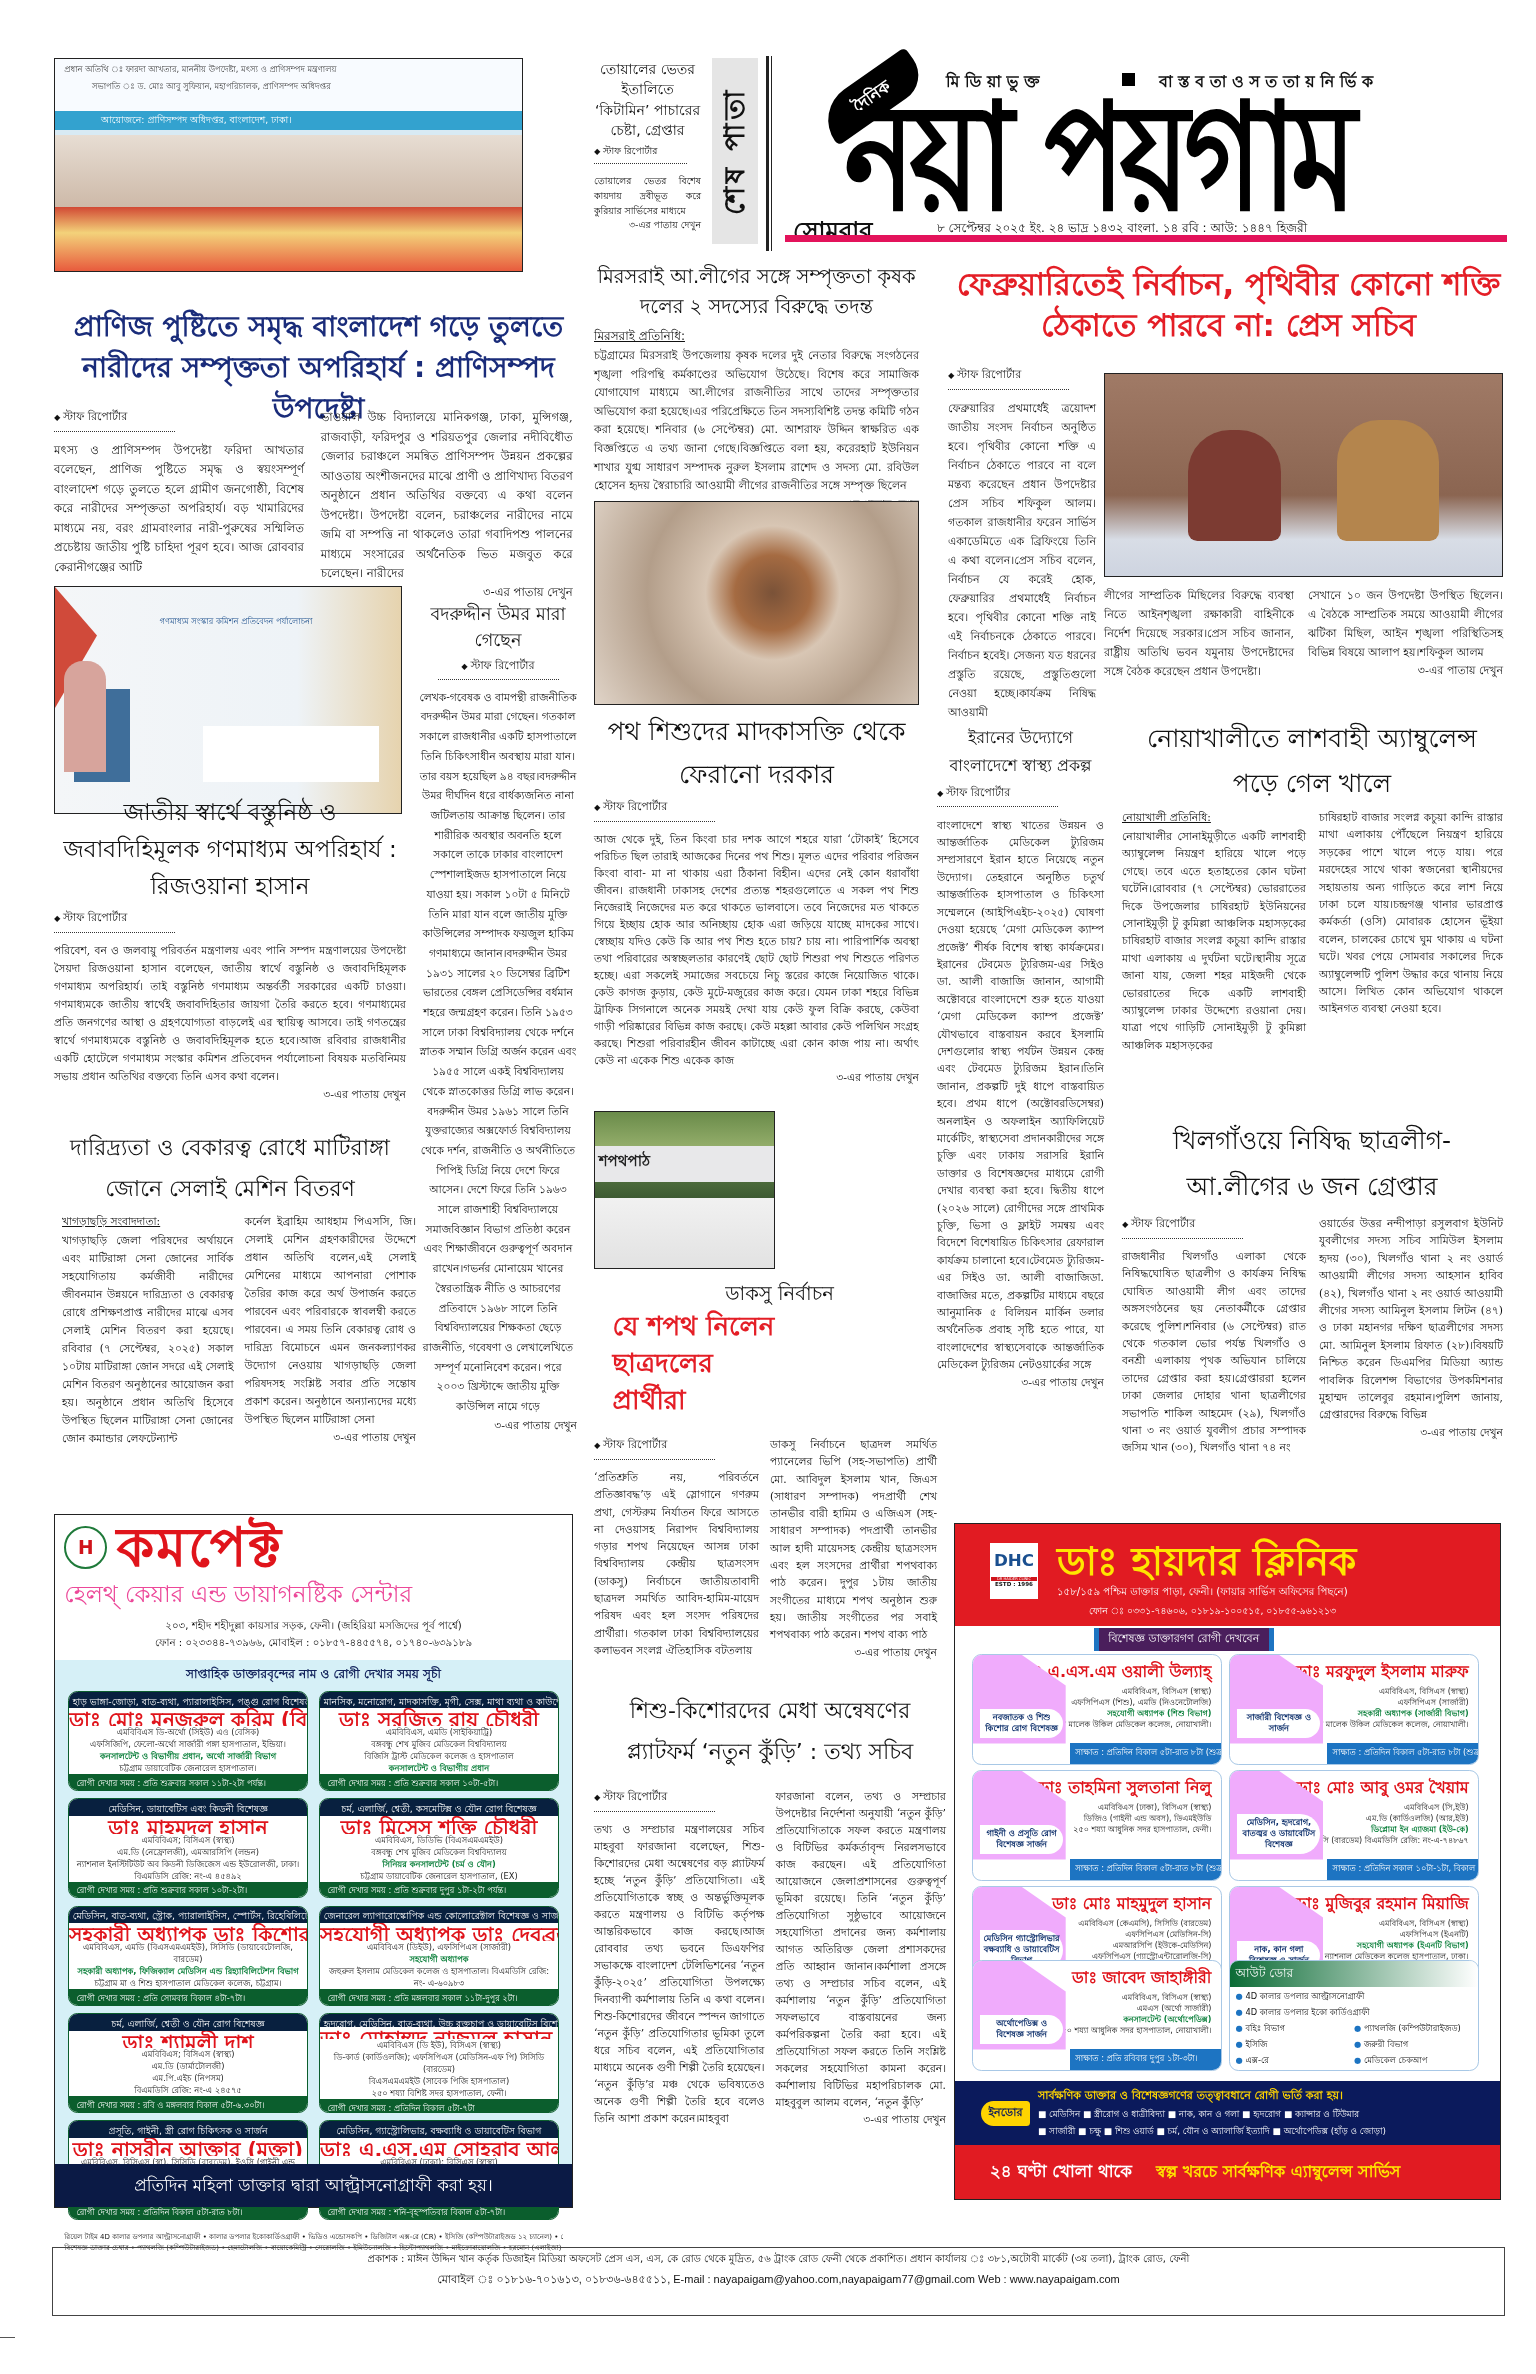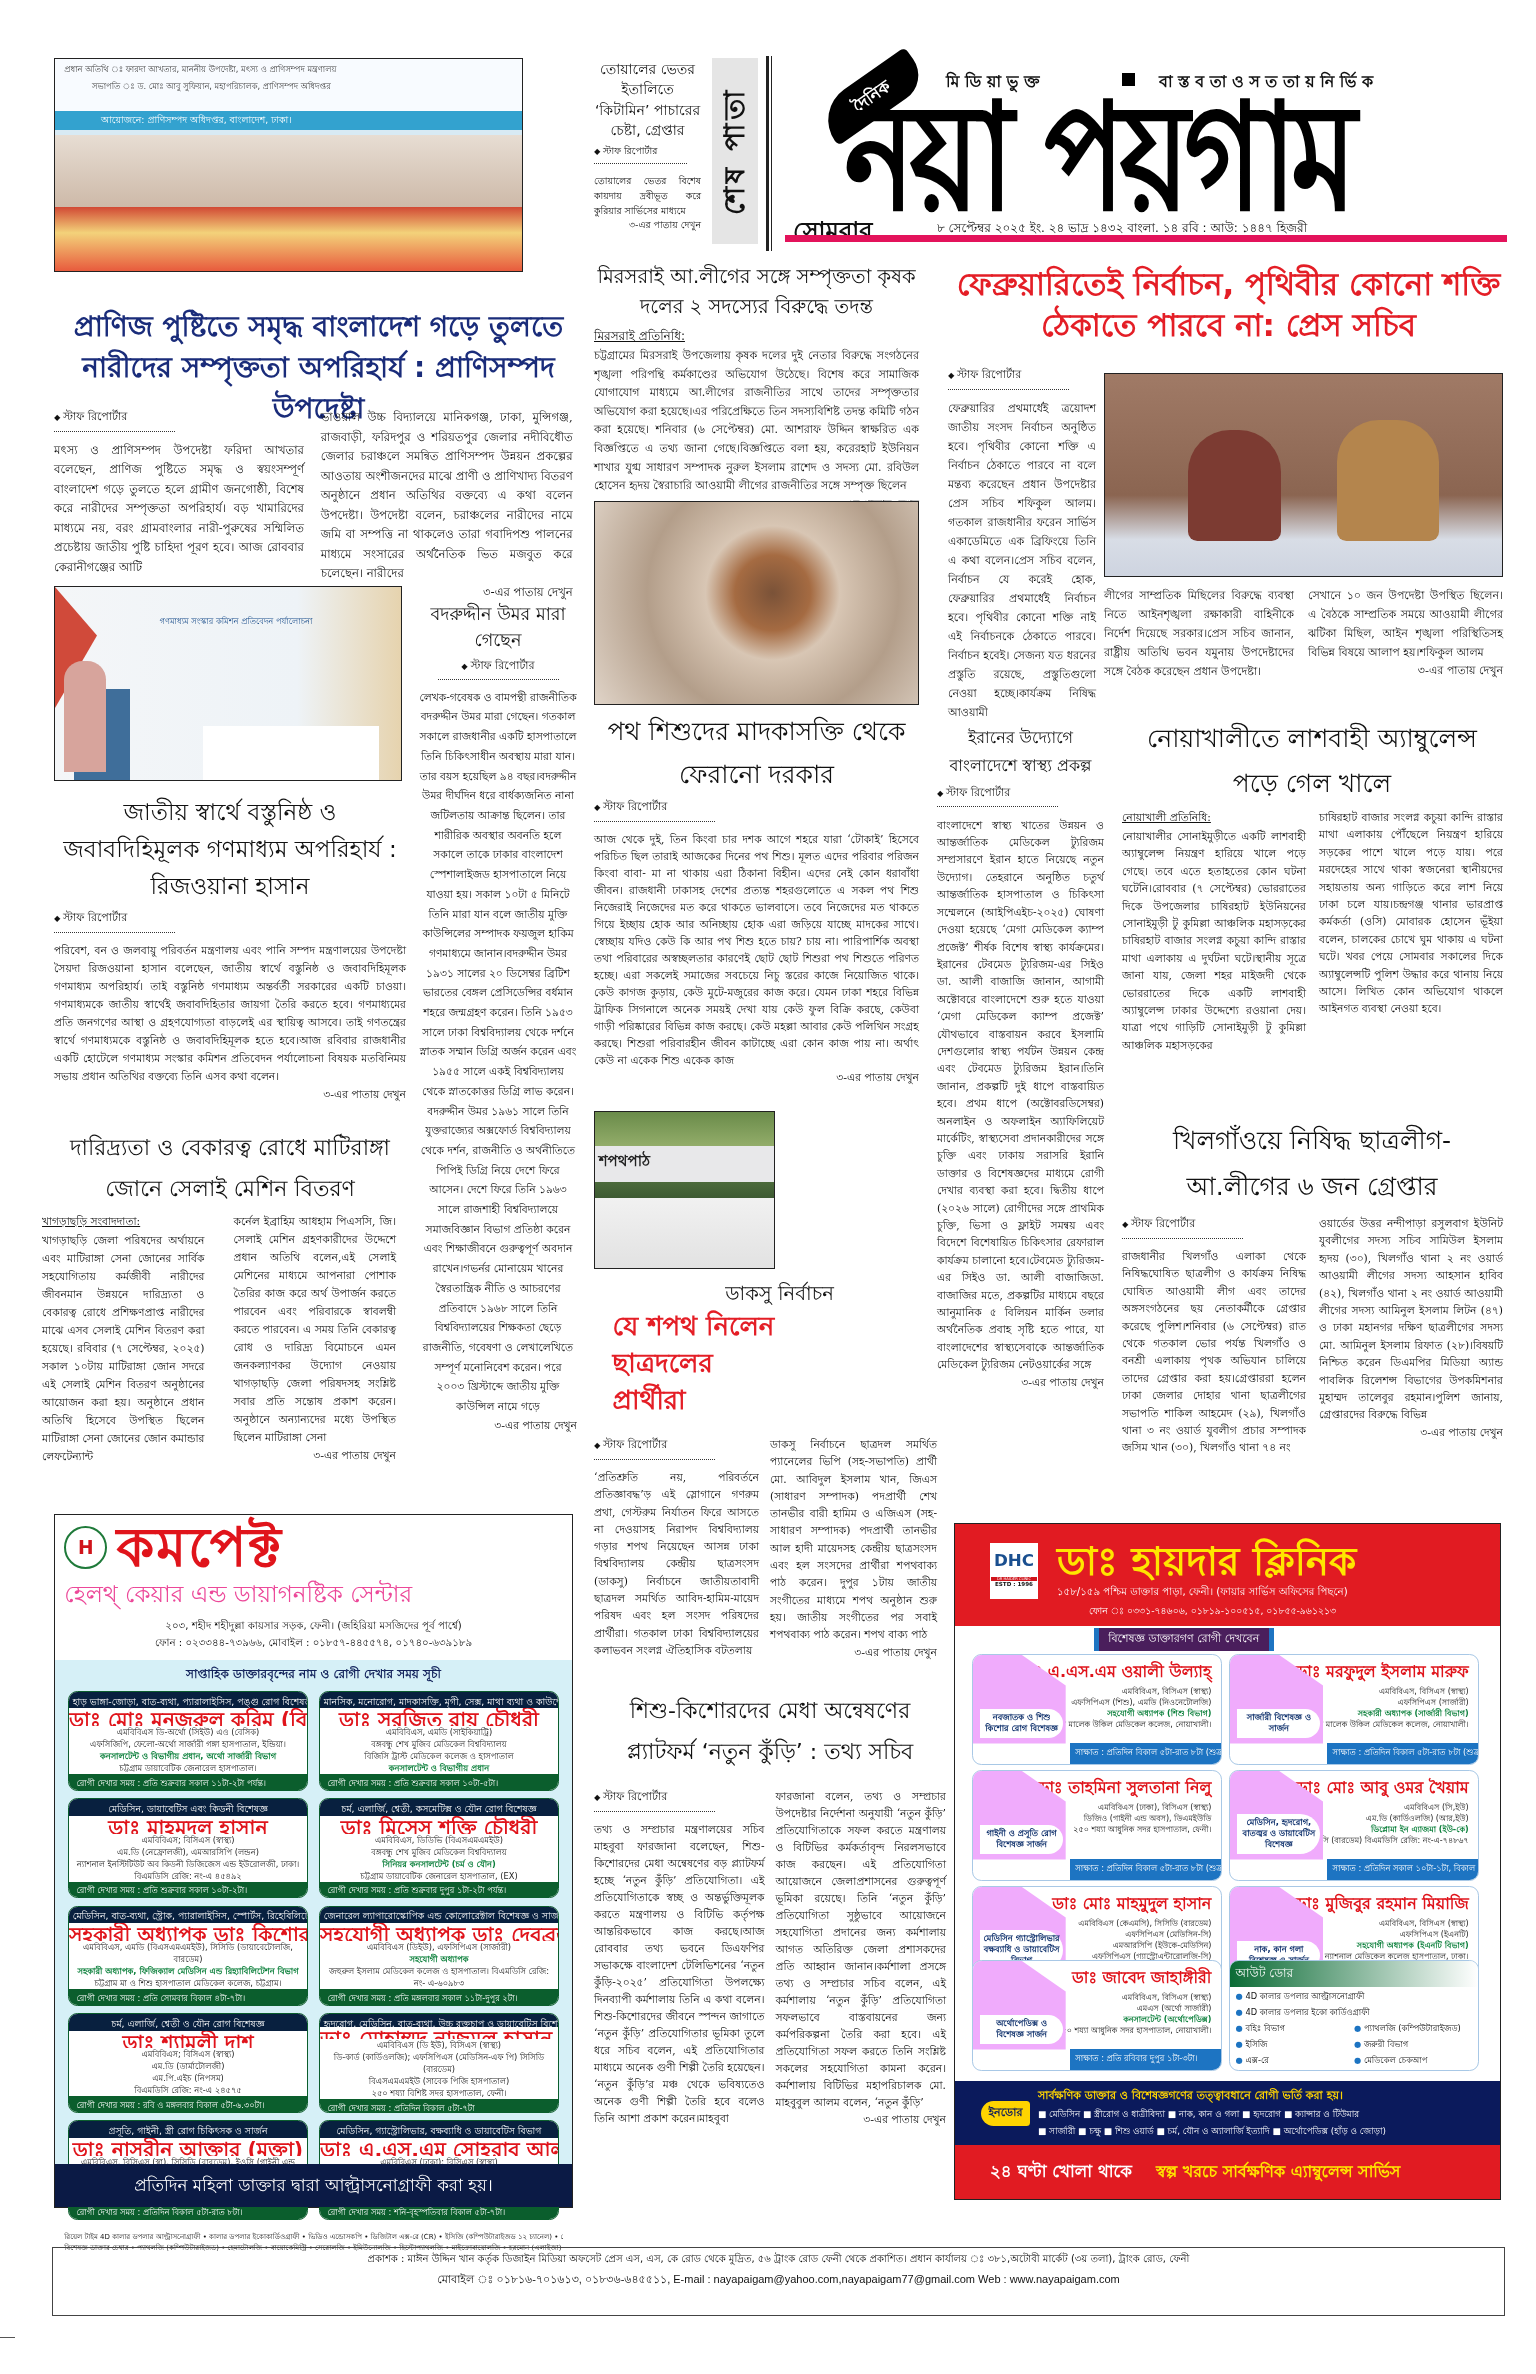--- a/index.html
+++ b/index.html
@@ -103,21 +103,21 @@
   <div style="position:absolute;left:232px;top:46px;width:102px;height:121px;background:#b4854d;border-radius:42px 42px 9.3px 9.3px"></div>
 </div>
 <div class="abs" style="left:1104px;top:586px;width:190px">
   <div class="body-text" style="font-size:11px;line-height:19px">লীগের সাম্প্রতিক মিছিলের বিরুদ্ধে ব্যবস্থা নিতে আইনশৃঙ্খলা রক্ষাকারী বাহিনীকে নির্দেশ দিয়েছে সরকার।প্রেস সচিব জানান, রাষ্ট্রীয় অতিথি ভবন যমুনায় উপদেষ্টাদের সঙ্গে বৈঠক করেছেন প্রধান উপদেষ্টা।</div>
 </div>
 <div class="abs" style="left:1308px;top:586px;width:195px">
   <div class="body-text" style="font-size:11px;line-height:19px">সেখানে ১০ জন উপদেষ্টা উপস্থিত ছিলেন। এ বৈঠকে সাম্প্রতিক সময়ে আওয়ামী লীগের ঝটিকা মিছিল, আইন শৃঙ্খলা পরিস্থিতিসহ বিভিন্ন বিষয়ে আলাপ হয়।শফিকুল আলম</div>
   <div style="text-align:right;font-size:11px">৩-এর পাতায় দেখুন</div>
 </div>
 
-<div class="abs photo" style="left:54px;top:586px;width:348px;height:195px;background:linear-gradient(90deg,#f4f6f8 0,#eef3f7 70%,#e6d3ae 100%)">
+<div class="abs photo" style="left:54px;top:586px;width:348px;height:228px;background:linear-gradient(90deg,#f4f6f8 0,#eef3f7 70%,#e6d3ae 100%)">
   <div style="position:absolute;left:65px;top:28px;width:232px;font-size:8.3px;color:#1d4f8c;text-align:center">গণমাধ্যম সংস্কার কমিশন প্রতিবেদন পর্যালোচনা</div>
   <div style="position:absolute;left:0;top:0;width:42px;height:121px;background:#d04a3a;clip-path:polygon(0 0,100% 40%,0 100%)"></div>
   <div style="position:absolute;left:18.6px;top:102px;width:56px;height:93px;background:#3f6e9a"></div>
   <div style="position:absolute;left:9.3px;top:74px;width:42px;height:111px;background:#d7a49c;border-radius:18.6px 18.6px 0 0"></div>
   <div style="position:absolute;left:148px;top:139px;width:176px;height:56px;background:#fff"></div>
 </div>
 <div class="abs" style="left:419px;top:601px;width:158px;text-align:center">
   <div class="hl" style="font-size:17.6px;line-height:26px">বদরুদ্দীন উমর মারা গেছেন</div>
   <div class="byline" style="margin-top:3.7px">স্টাফ রিপোর্টার</div>
   <div class="dots" style="margin:3.7px auto 7.4px"></div>
@@ -127,21 +127,21 @@
 
 <div class="abs hl" style="left:54px;top:794px;width:352px;font-size:23px;line-height:37px">জাতীয় স্বার্থে বস্তুনিষ্ঠ ও জবাবদিহিমূলক গণমাধ্যম অপরিহার্য : রিজওয়ানা হাসান</div>
 <div class="abs" style="left:54px;top:909px;width:352px">
   <div class="byline">স্টাফ রিপোর্টার</div>
   <div class="dots"></div>
   <div class="body-text" style="font-size:10.7px;line-height:18px">পরিবেশ, বন ও জলবায়ু পরিবর্তন মন্ত্রণালয় এবং পানি সম্পদ মন্ত্রণালয়ের উপদেষ্টা সৈয়দা রিজওয়ানা হাসান বলেছেন, জাতীয় স্বার্থে বস্তুনিষ্ঠ ও জবাবদিহিমূলক গণমাধ্যম অপরিহার্য। তাই বস্তুনিষ্ঠ গণমাধ্যম অন্তর্বর্তী সরকারের একটি চাওয়া। গণমাধ্যমকে জাতীয় স্বার্থেই জবাবদিহিতার জায়গা তৈরি করতে হবে। গণমাধ্যমের প্রতি জনগণের আস্থা ও গ্রহণযোগ্যতা বাড়লেই এর স্থায়িত্ব আসবে। তাই গণতন্ত্রের স্বার্থে গণমাধ্যমকে বস্তুনিষ্ঠ ও জবাবদিহিমূলক হতে হবে।আজ রবিবার রাজধানীর একটি হোটেলে গণমাধ্যম সংস্কার কমিশন প্রতিবেদন পর্যালোচনা বিষয়ক মতবিনিময় সভায় প্রধান অতিথির বক্তব্যে তিনি এসব কথা বলেন।</div>
   <div style="text-align:right;font-size:10.7px">৩-এর পাতায় দেখুন</div>
 </div>
 
 <div class="abs hl" style="left:54px;top:1127px;width:352px;font-size:22px;line-height:41px">দারিদ্র্যতা ও বেকারত্ব রোধে মাটিরাঙ্গা জোনে সেলাই মেশিন বিতরণ</div>
-<div class="abs" style="left:42px;top:1213px;width:354px;display:flex;gap:29px">
+<div class="abs" style="left:62px;top:1213px;width:354px;display:flex;gap:11px">
   <div style="width:172px">
     <span class="ul" style="font-size:10.7px">খাগড়াছড়ি সংবাদদাতা:</span>
     <div class="body-text" style="font-size:10.7px;line-height:18px">খাগড়াছড়ি জেলা পরিষদের অর্থায়নে এবং মাটিরাঙ্গা সেনা জোনের সার্বিক সহযোগিতায় কর্মজীবী নারীদের জীবনমান উন্নয়নে দারিদ্র্যতা ও বেকারত্ব রোধে প্রশিক্ষণপ্রাপ্ত নারীদের মাঝে এসব সেলাই মেশিন বিতরণ করা হয়েছে। রবিবার (৭ সেপ্টেম্বর, ২০২৫) সকাল ১০টায় মাটিরাঙ্গা জোন সদরে এই সেলাই মেশিন বিতরণ অনুষ্ঠানের আয়োজন করা হয়। অনুষ্ঠানে প্রধান অতিথি হিসেবে উপস্থিত ছিলেন মাটিরাঙ্গা সেনা জোনের জোন কমান্ডার লেফটেন্যান্ট</div>
   </div>
   <div style="width:172px">
     <div class="body-text" style="font-size:10.7px;line-height:18px">কর্নেল ইব্রাহিম আধহাম পিএসসি, জি।সেলাই মেশিন গ্রহণকারীদের উদ্দেশে প্রধান অতিথি বলেন,এই সেলাই মেশিনের মাধ্যমে আপনারা পোশাক তৈরির কাজ করে অর্থ উপার্জন করতে পারবেন এবং পরিবারকে স্বাবলম্বী করতে পারবেন। এ সময় তিনি বেকারত্ব রোধ ও দারিদ্র্য বিমোচনে এমন জনকল্যাণকর উদ্যোগ নেওয়ায় খাগড়াছড়ি জেলা পরিষদসহ সংশ্লিষ্ট সবার প্রতি সন্তোষ প্রকাশ করেন। অনুষ্ঠানে অন্যান্যদের মধ্যে উপস্থিত ছিলেন মাটিরাঙ্গা সেনা</div>
     <div style="text-align:right;font-size:10.7px">৩-এর পাতায় দেখুন</div>
   </div>
 </div>
 

